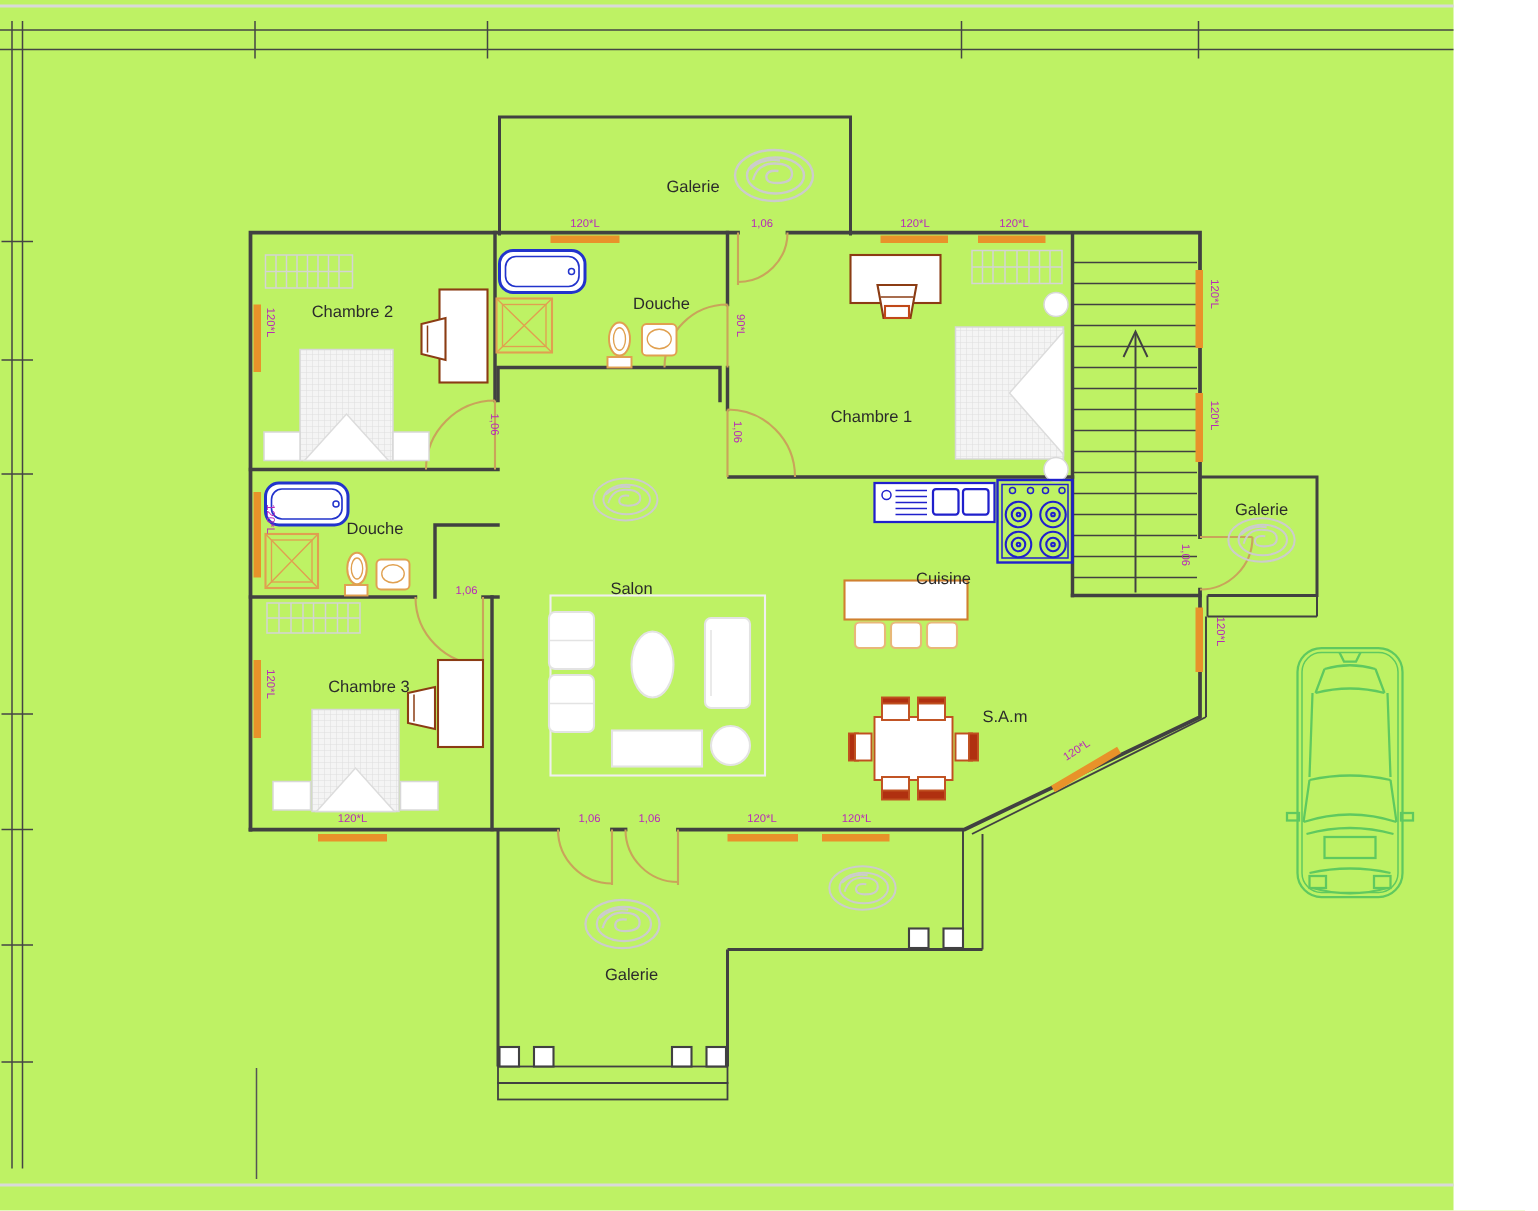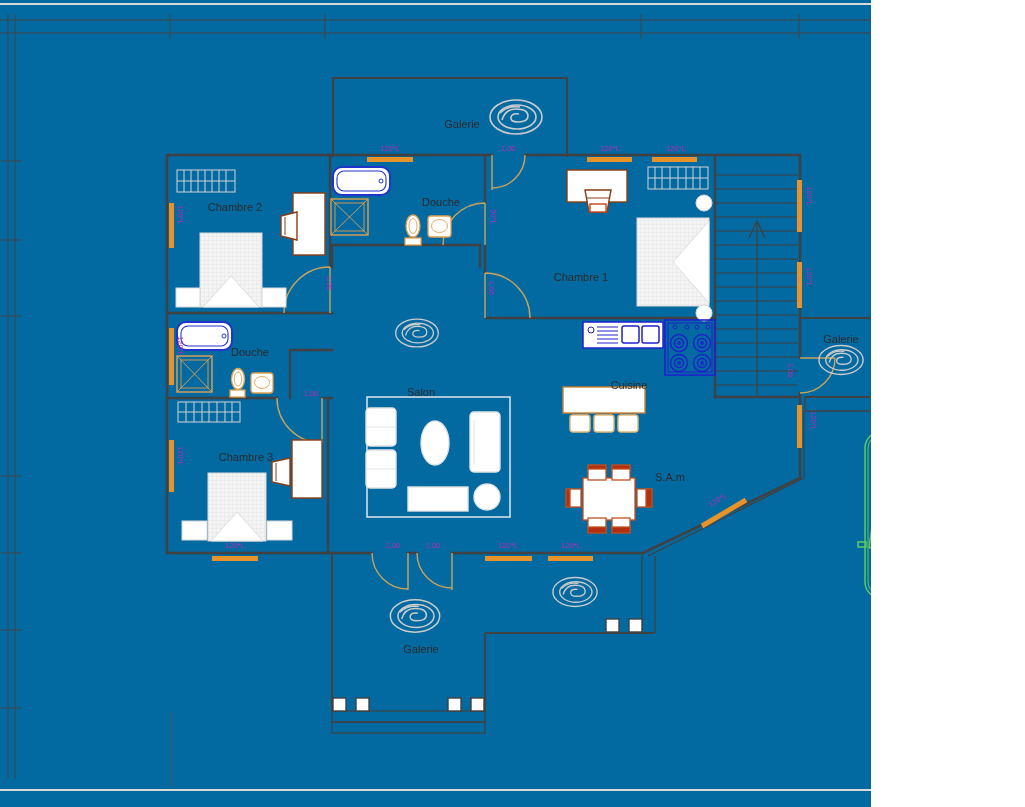--- a/index.html
+++ b/index.html
@@ -1,16 +1,16 @@
 <!DOCTYPE html>
 <html><head>
 <meta charset="utf-8">
 <style>
   html,body{margin:0;padding:0;background:#fff;}
-  .canvas{position:relative;width:871px;height:807px;background:#0369a1;overflow:hidden;
+  .canvas{position:relative;width:969px;height:807px;background:#bef264;overflow:hidden;
           font-family:"Liberation Sans", sans-serif;}
   svg{display:block;}
   text.room{font-family:"Liberation Sans",sans-serif;font-size:11px;fill:#2b2b2b;}
   text.dim{font-family:"Liberation Sans",sans-serif;font-size:7.5px;fill:#b82ab8;}
 </style>
 </head>
 <body>
 
 <div class="canvas">
 <svg width="1025" height="807" viewBox="0 0 1025 807" xmlns="http://www.w3.org/2000/svg">

